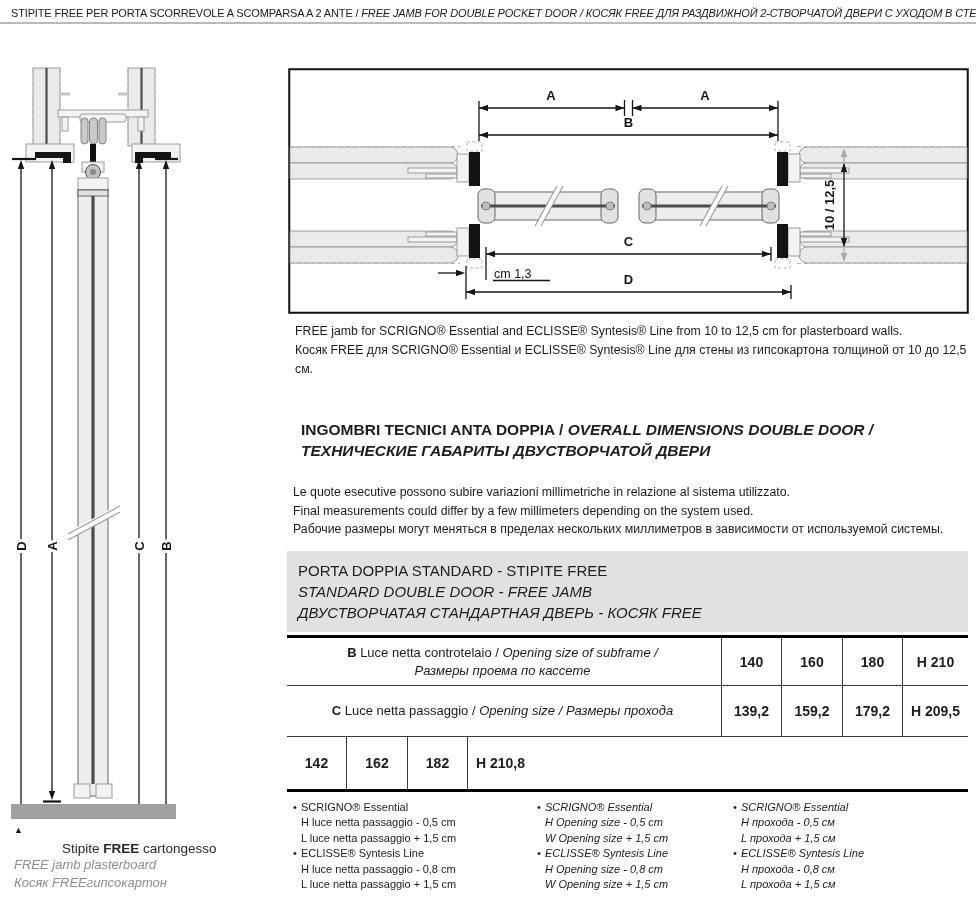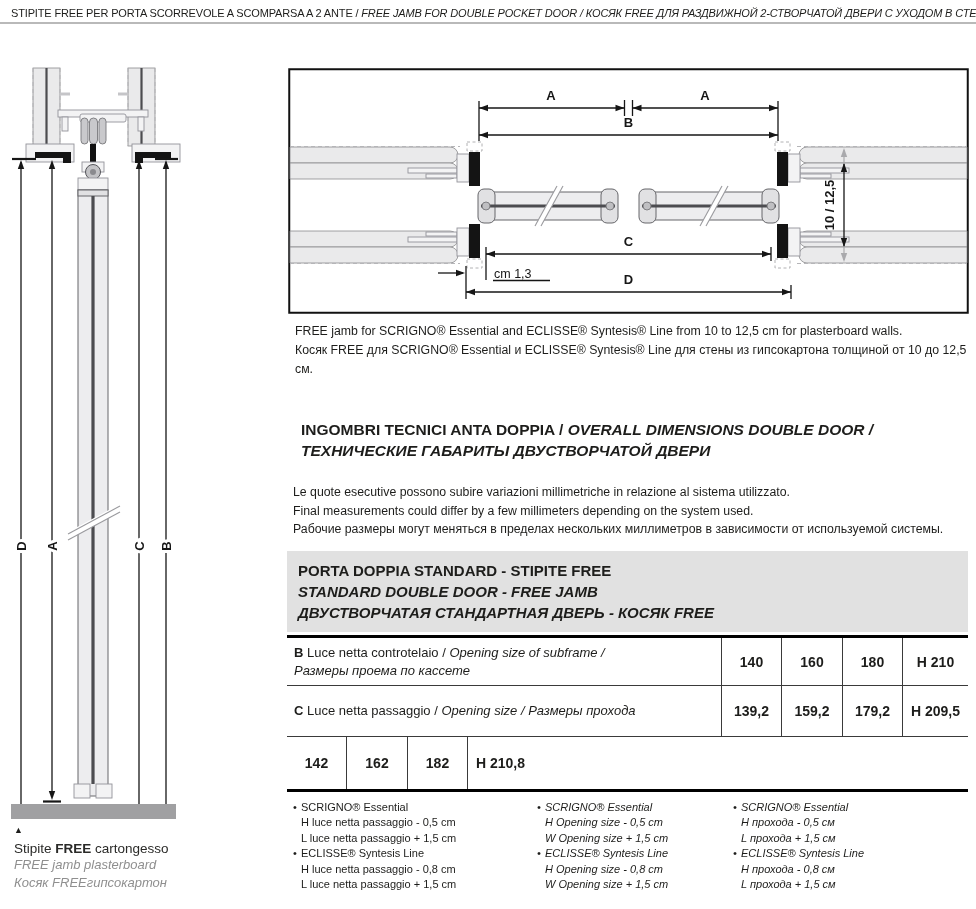--- a/index.html
+++ b/index.html
@@ -31,45 +31,45 @@
   svg .arrg{fill:#a9a9ac;stroke:none;}
   svg .brk{stroke:#9a9a9e;stroke-width:1.1;fill:none;}
   svg .mask{fill:#ffffff;stroke:none;}
   svg .dim-label{font:700 13px "Liberation Sans",sans-serif;fill:#161616;}
   svg .dim-label-sm{font:400 12.5px "Liberation Sans",sans-serif;fill:#161616;}
   svg .halo{paint-order:stroke;stroke:#ffffff;stroke-width:6px;}
 
   
   .leftcap{position:absolute;left:14px;top:824px;width:265px;}
   .leftcap .mk{font-size:9px;color:#1d1d1b;line-height:12px;}
-  .leftcap .l1{margin-top:5px;font-size:13.5px;color:#2a2a28;}
+  .leftcap .l1{margin-top:5px;font-size:13.5px;color:#2a2a28;margin-left:48px;}
   .leftcap .l1 b{font-weight:700;}
   .leftcap .muted{font-size:13px;font-style:italic;color:#8f8f8f;line-height:18px;}
 
   
   .plancap{position:absolute;left:295px;top:322px;width:678px;font-size:12.3px;line-height:19px;color:#1d1d1b;}
   .plancap .em{}
 
   
   .heading{position:absolute;left:301px;top:419px;width:680px;font-size:15.5px;font-weight:700;line-height:21px;color:#1d1d1b;}
   .heading .em{font-style:italic;}
 
   
   .tolnote{position:absolute;left:293px;top:483px;width:680px;font-size:12.3px;line-height:18.6px;color:#1d1d1b;}
   .tolnote .em{}
 
   
-  .tbl-head{position:absolute;left:287px;top:551px;width:681px;height:81px;background:#e1e1e1;box-sizing:border-box;padding:9px 0 0 11px;font-size:15px;font-weight:700;line-height:21px;color:#1d1d1b;}
+  .tbl-head{position:absolute;left:287px;top:551px;width:681px;height:81px;background:#e1e1e1;box-sizing:border-box;padding:9px 0 0 11px;font-size:15px;font-weight:400;line-height:21px;color:#1d1d1b;}
   .tbl-head .em{font-style:italic;}
 
   
   .spec-table{position:absolute;left:287px;top:635px;width:681px;border-top:3px solid #000;border-bottom:3px solid #000;box-sizing:border-box;}
   .srow{display:flex;border-bottom:1px solid #3a3a3a;}
   .srow:last-child{border-bottom:none;}
-  .c-label{width:435px;box-sizing:border-box;border-right:1px solid #3a3a3a;padding:0 10px 0 7px;display:flex;flex-direction:column;justify-content:center;font-size:13px;line-height:17.5px;}
+  .c-label{width:435px;box-sizing:border-box;border-right:1px solid #3a3a3a;padding:0 10px 0 7px;display:flex;flex-direction:column;justify-content:center;font-size:13px;line-height:17.5px;align-items:center;}
   .c-label .em{font-style:italic;}
   .c-val{box-sizing:border-box;border-right:1px solid #3a3a3a;display:flex;align-items:center;justify-content:center;font-size:14px;font-weight:700;}
   .c-val.v1{width:60px}.c-val.v2{width:61px}.c-val.v3{width:60px}.c-val.v4{width:65px;border-right:none;}
   .h-b{height:47px}.h-c{height:50px}.h-d{height:52px}
 
   
   .fn{position:absolute;top:800px;font-size:11px;line-height:15.4px;color:#1d1d1b;}
   .fn .brand{font-weight:400;}
   .fn .sub{padding-left:8px;}
   .fn .blt{display:inline-block;width:8px;}

